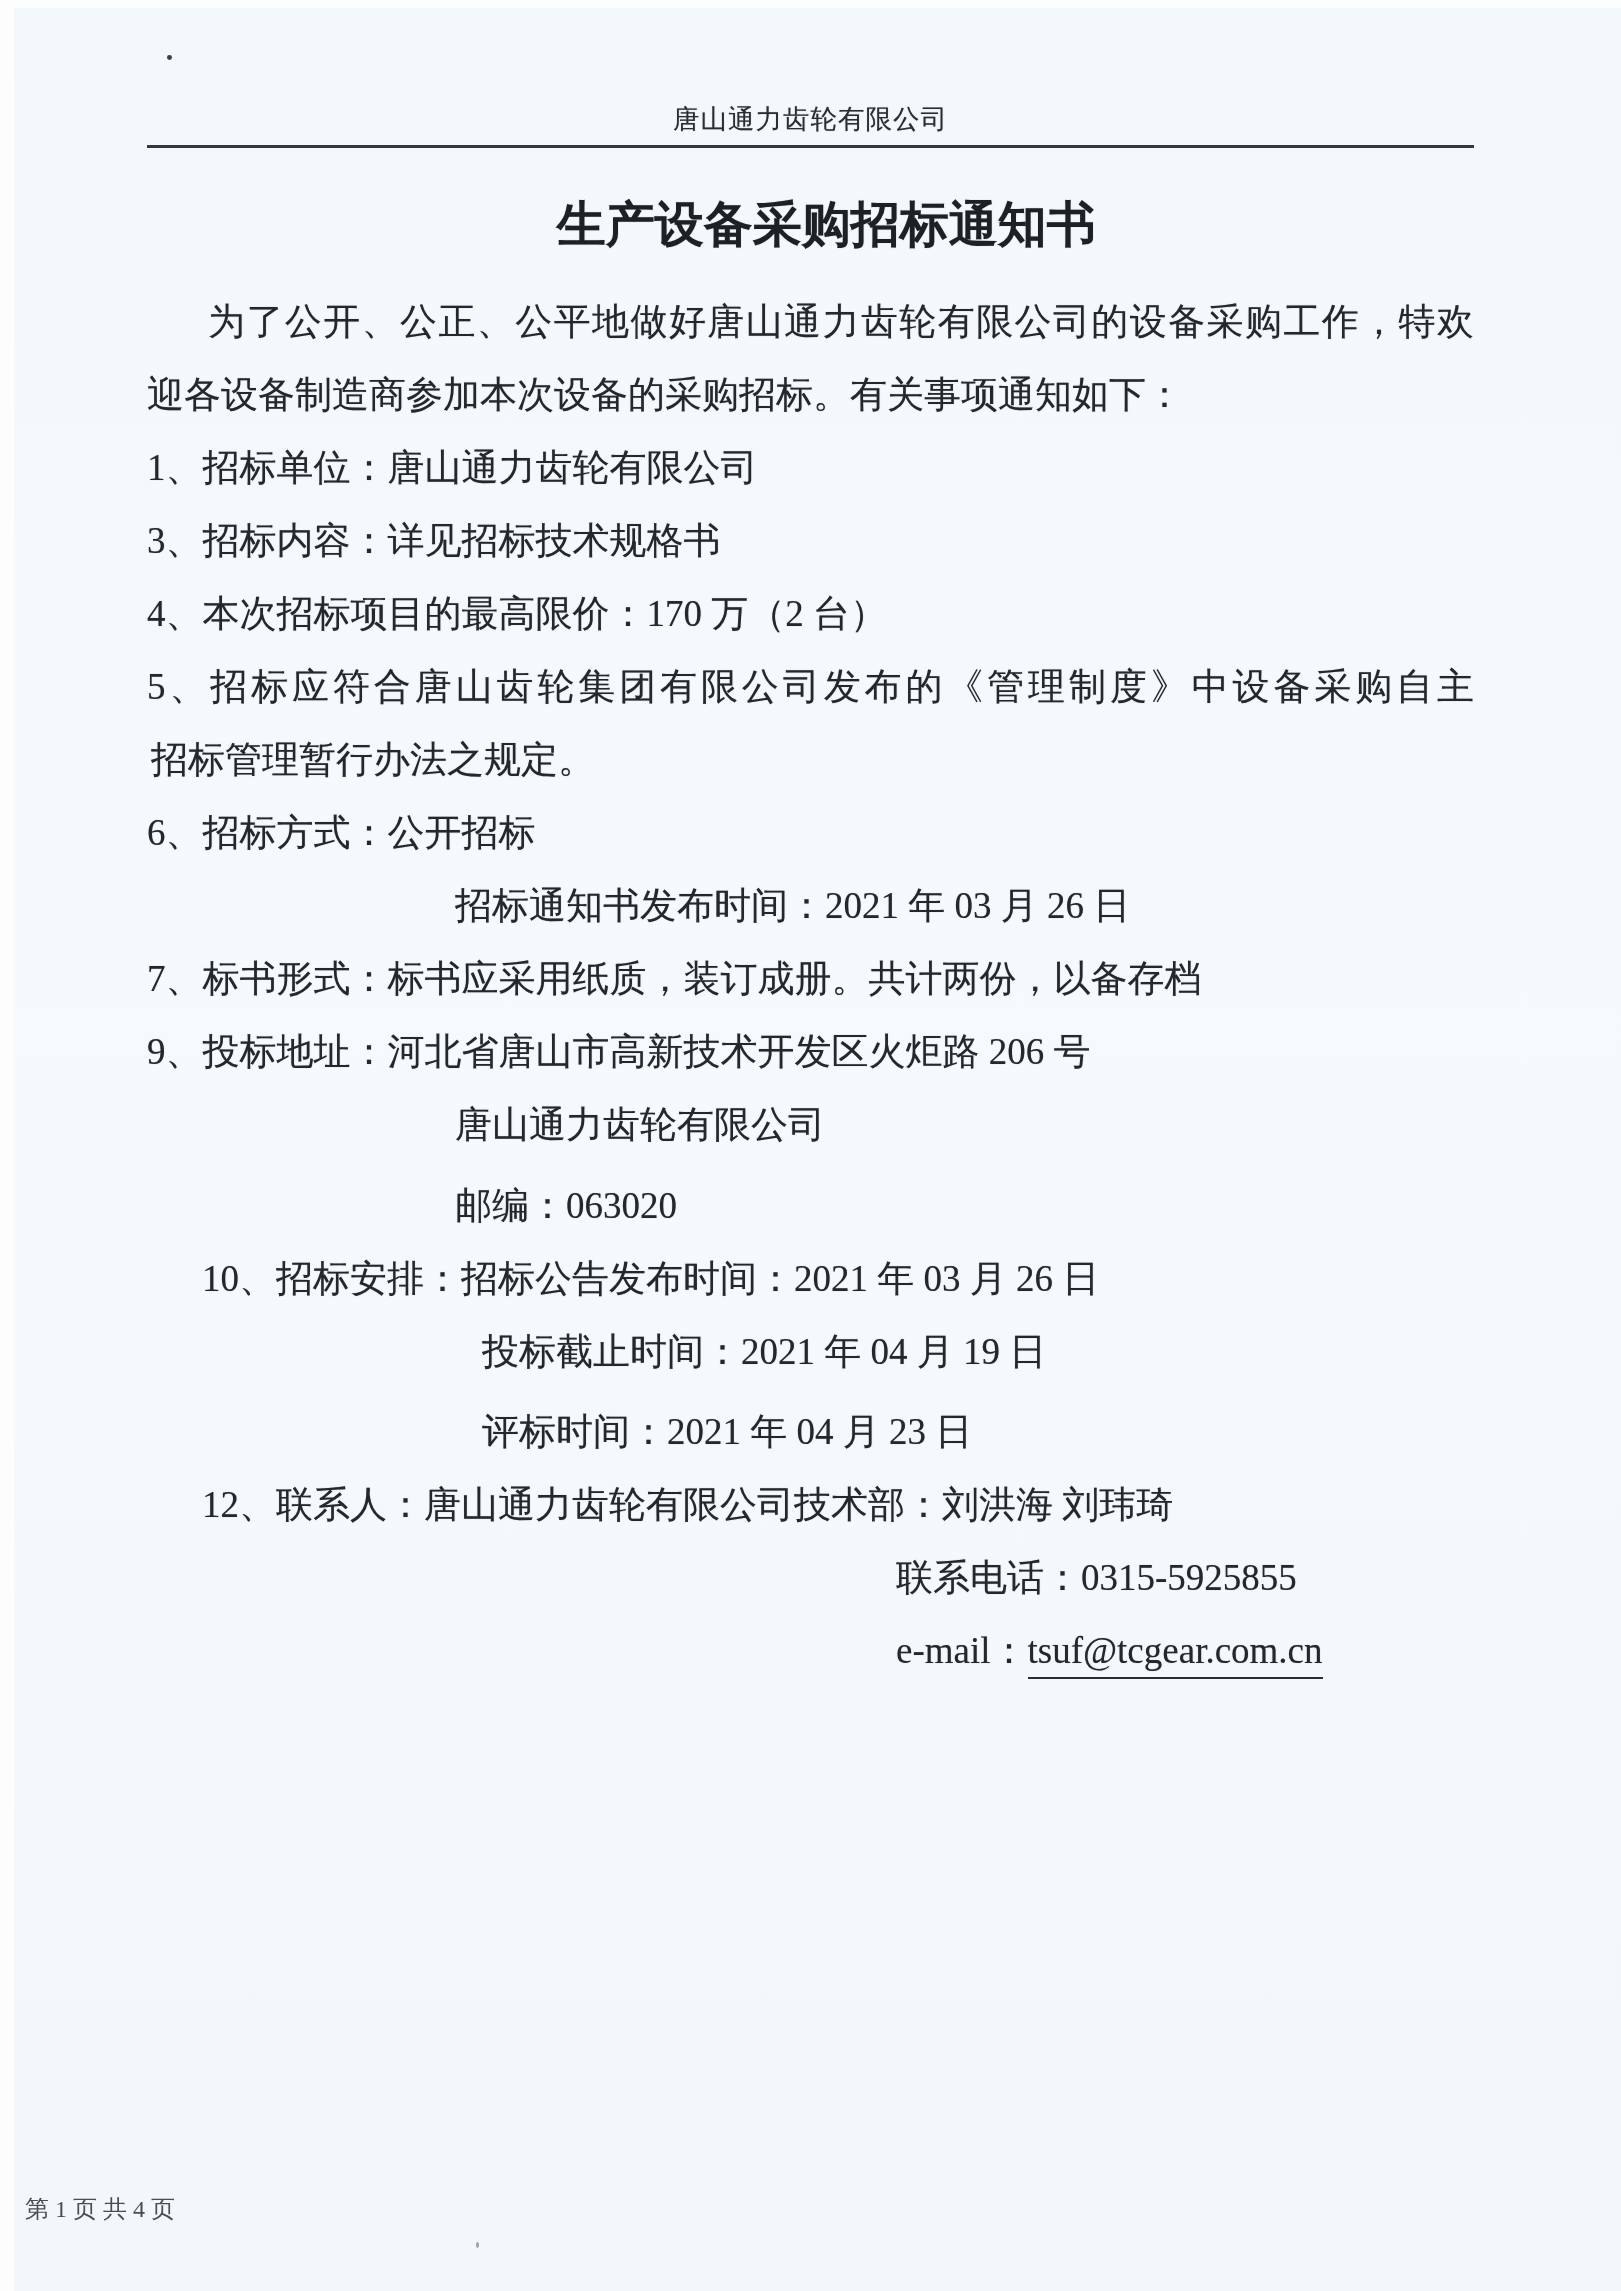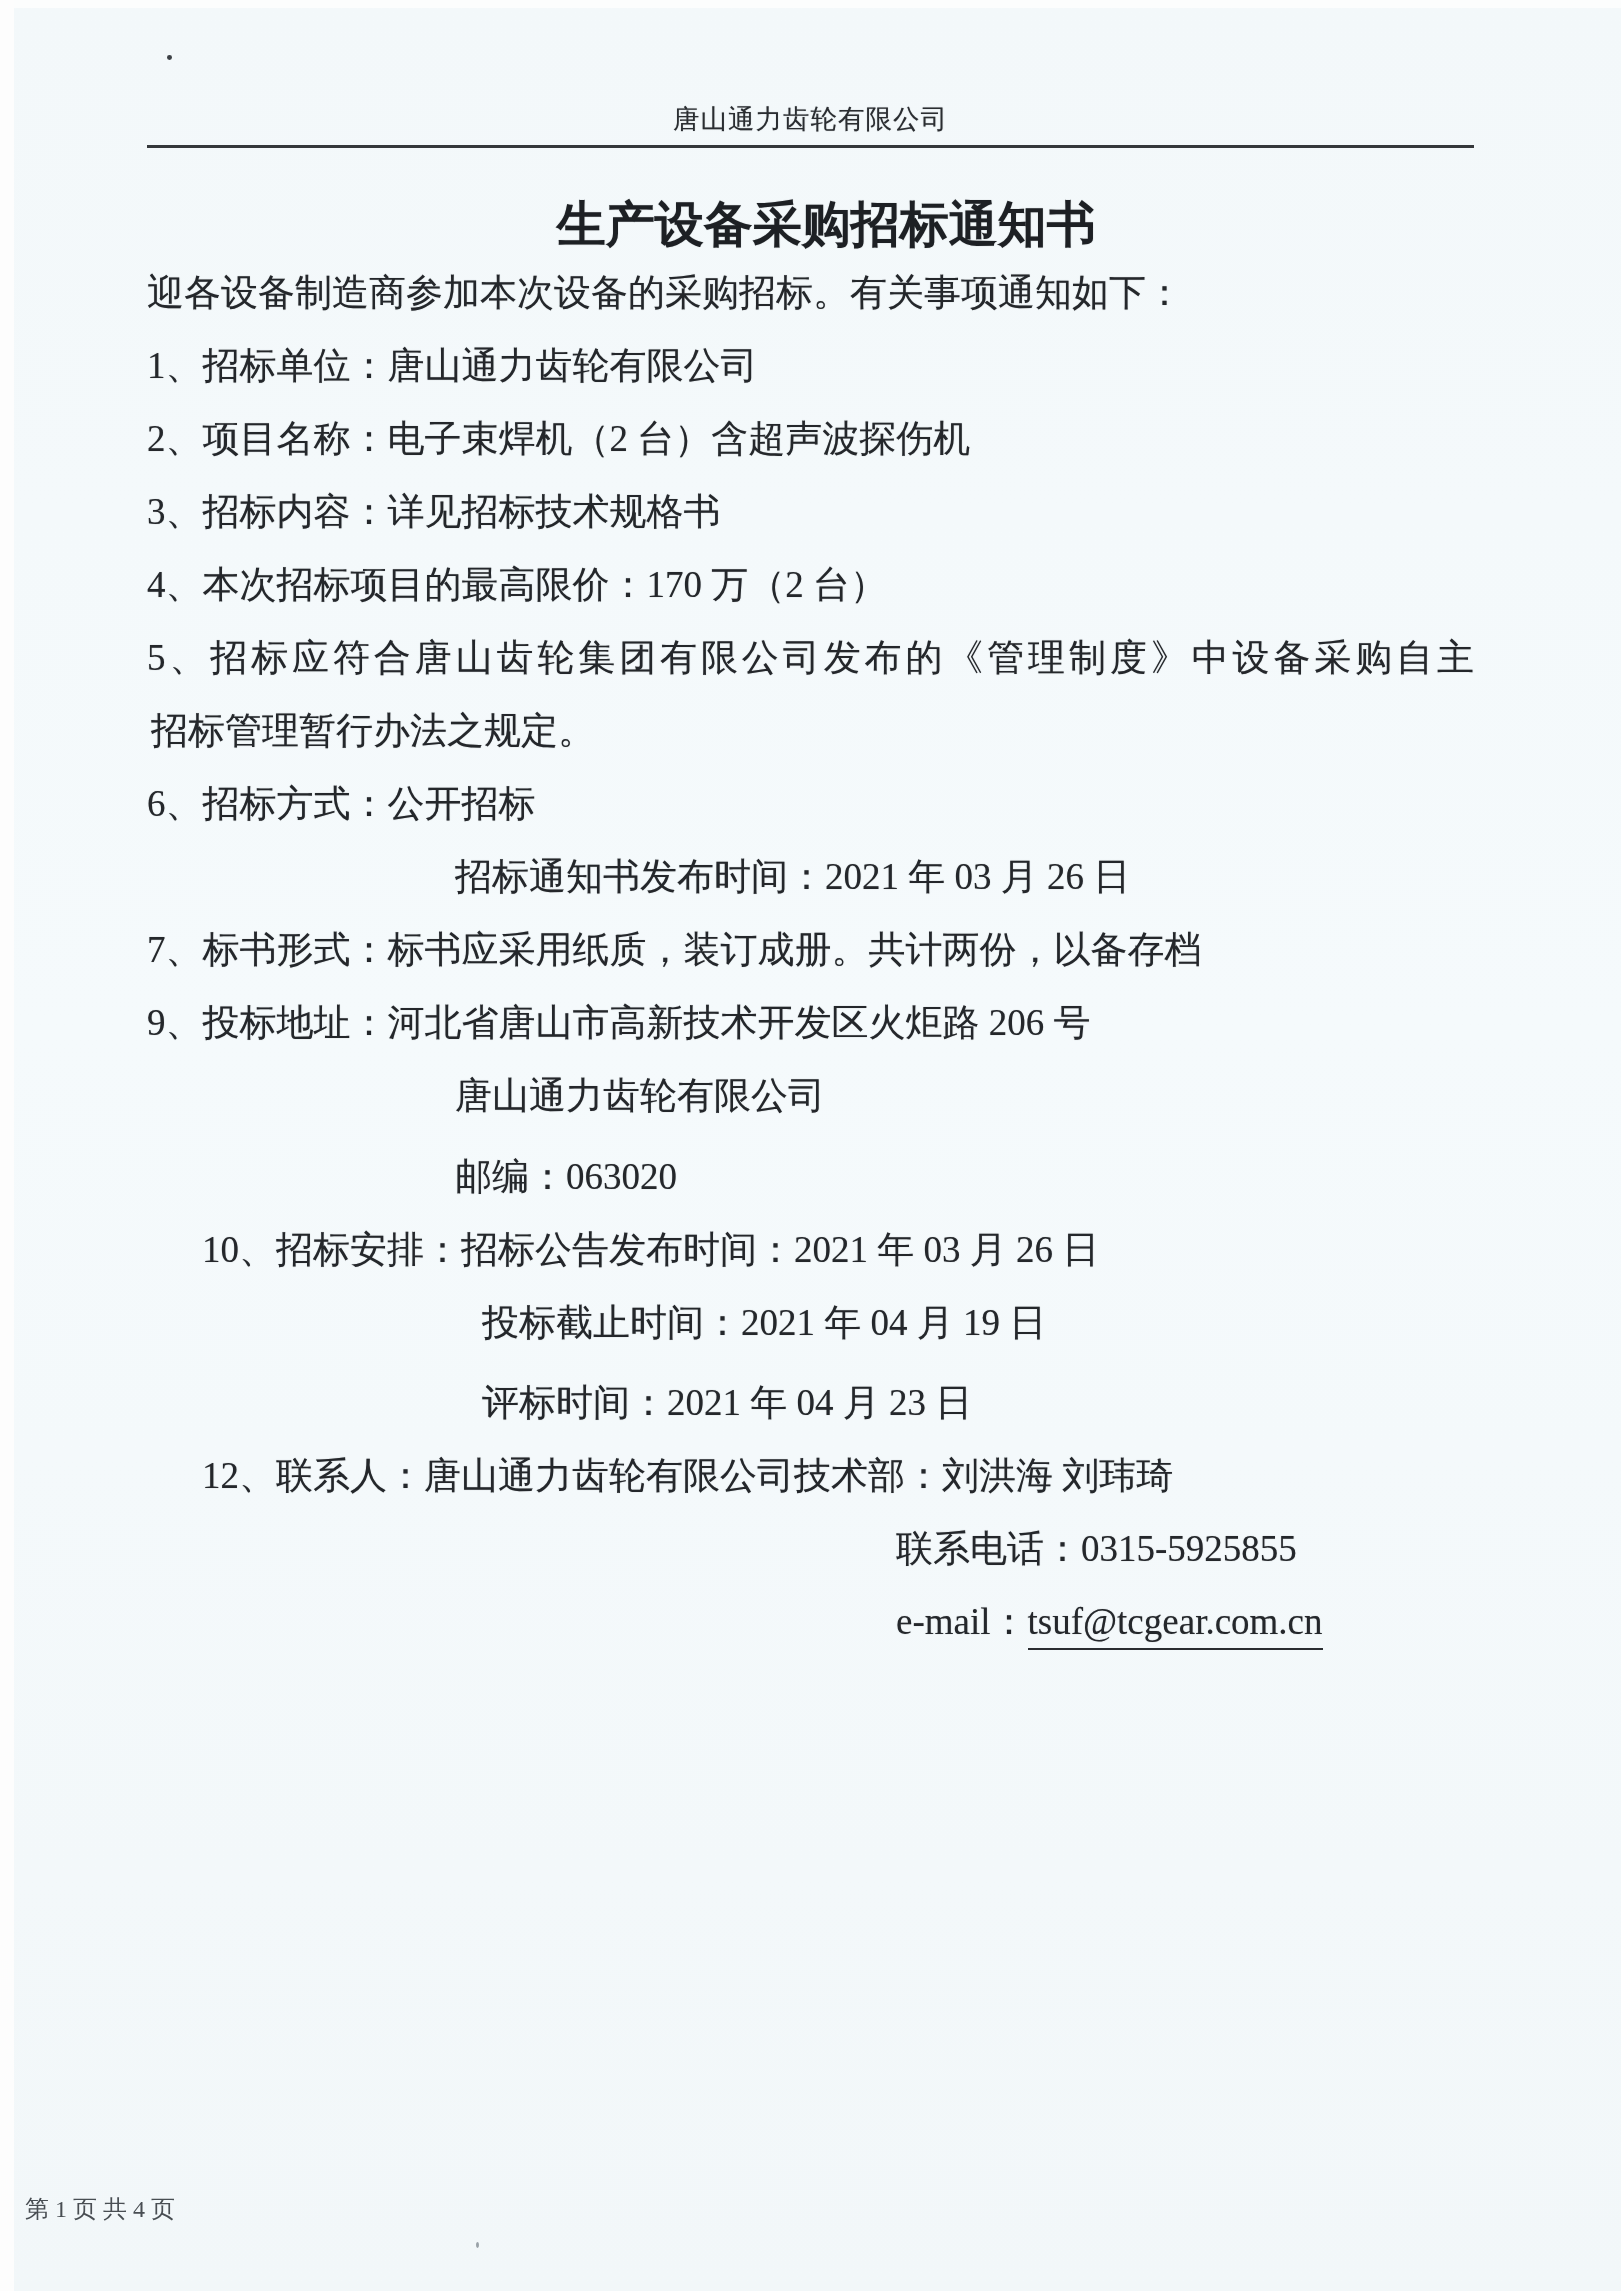--- a/index.html
+++ b/index.html
@@ -104,24 +104,24 @@
 
   <div class="doc-header">
     <div class="company">唐山通力齿轮有限公司</div>
     <div class="header-rule"></div>
   </div>
 
   <h1 class="doc-title">生产设备采购招标通知书</h1>
 
   <div class="doc-body">
 
+    <p class="doc-line intro-first line-justify indent-first">为了公开、公正、公平地做好唐山通力齿轮有限公司的设备采购工作，特欢</p>
     <p class="doc-line">迎各设备制造商参加本次设备的采购招标。有关事项通知如下：</p>
 
     <p class="doc-line indent-item">1、招标单位：唐山通力齿轮有限公司</p>
-    <p class="doc-line indent-item">2、项目名称：电子束焊机（2 台）含超声波探伤机</p>
     <p class="doc-line indent-item">3、招标内容：详见招标技术规格书</p>
     <p class="doc-line indent-item">4、本次招标项目的最高限价：170 万（2 台）</p>
     <p class="doc-line indent-item line-justify">5、招标应符合唐山齿轮集团有限公司发布的《管理制度》中设备采购自主</p>
     <p class="doc-line indent-flush">招标管理暂行办法之规定。</p>
     <p class="doc-line indent-item">6、招标方式：公开招标</p>
     <p class="doc-line indent-sub">招标通知书发布时间：2021 年  03 月  26 日</p>
     <p class="doc-line indent-item">7、标书形式：标书应采用纸质，装订成册。共计两份，以备存档</p>
     <p class="doc-line indent-item">9、投标地址：河北省唐山市高新技术开发区火炬路 206 号</p>
     <p class="doc-line indent-sub">唐山通力齿轮有限公司</p>
     <p class="doc-line indent-sub mt8">邮编：063020</p>

